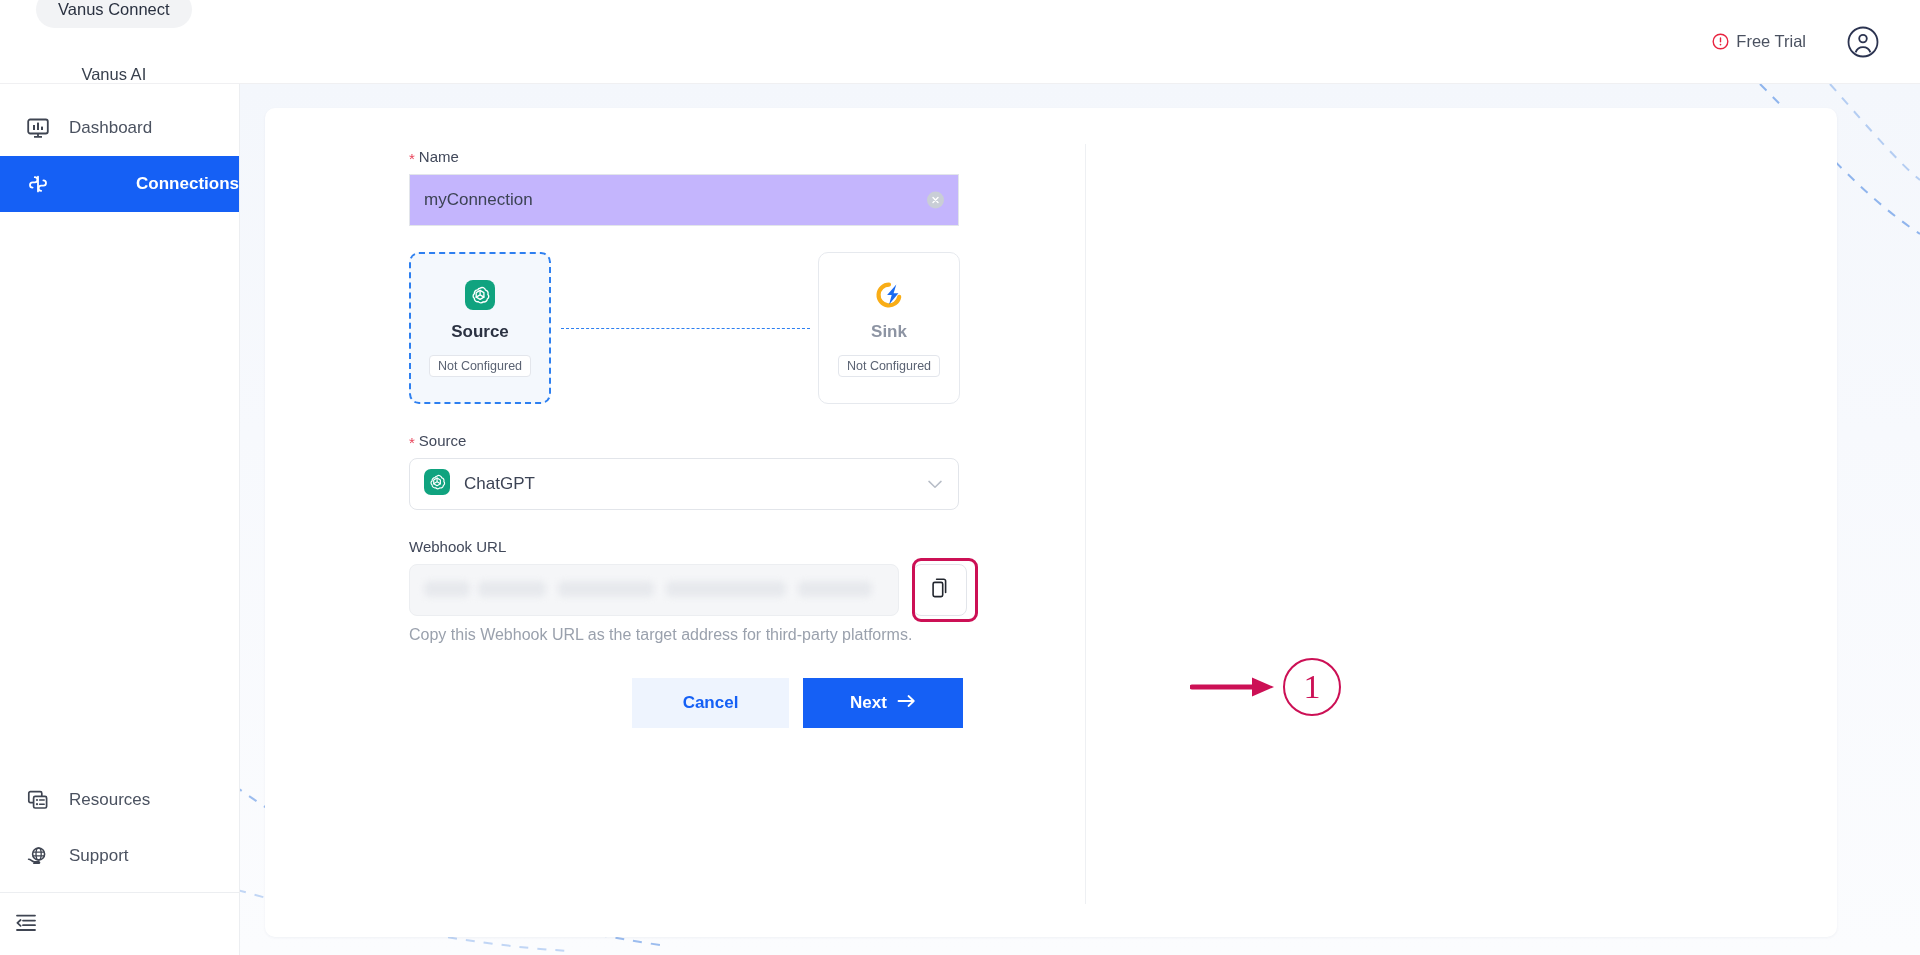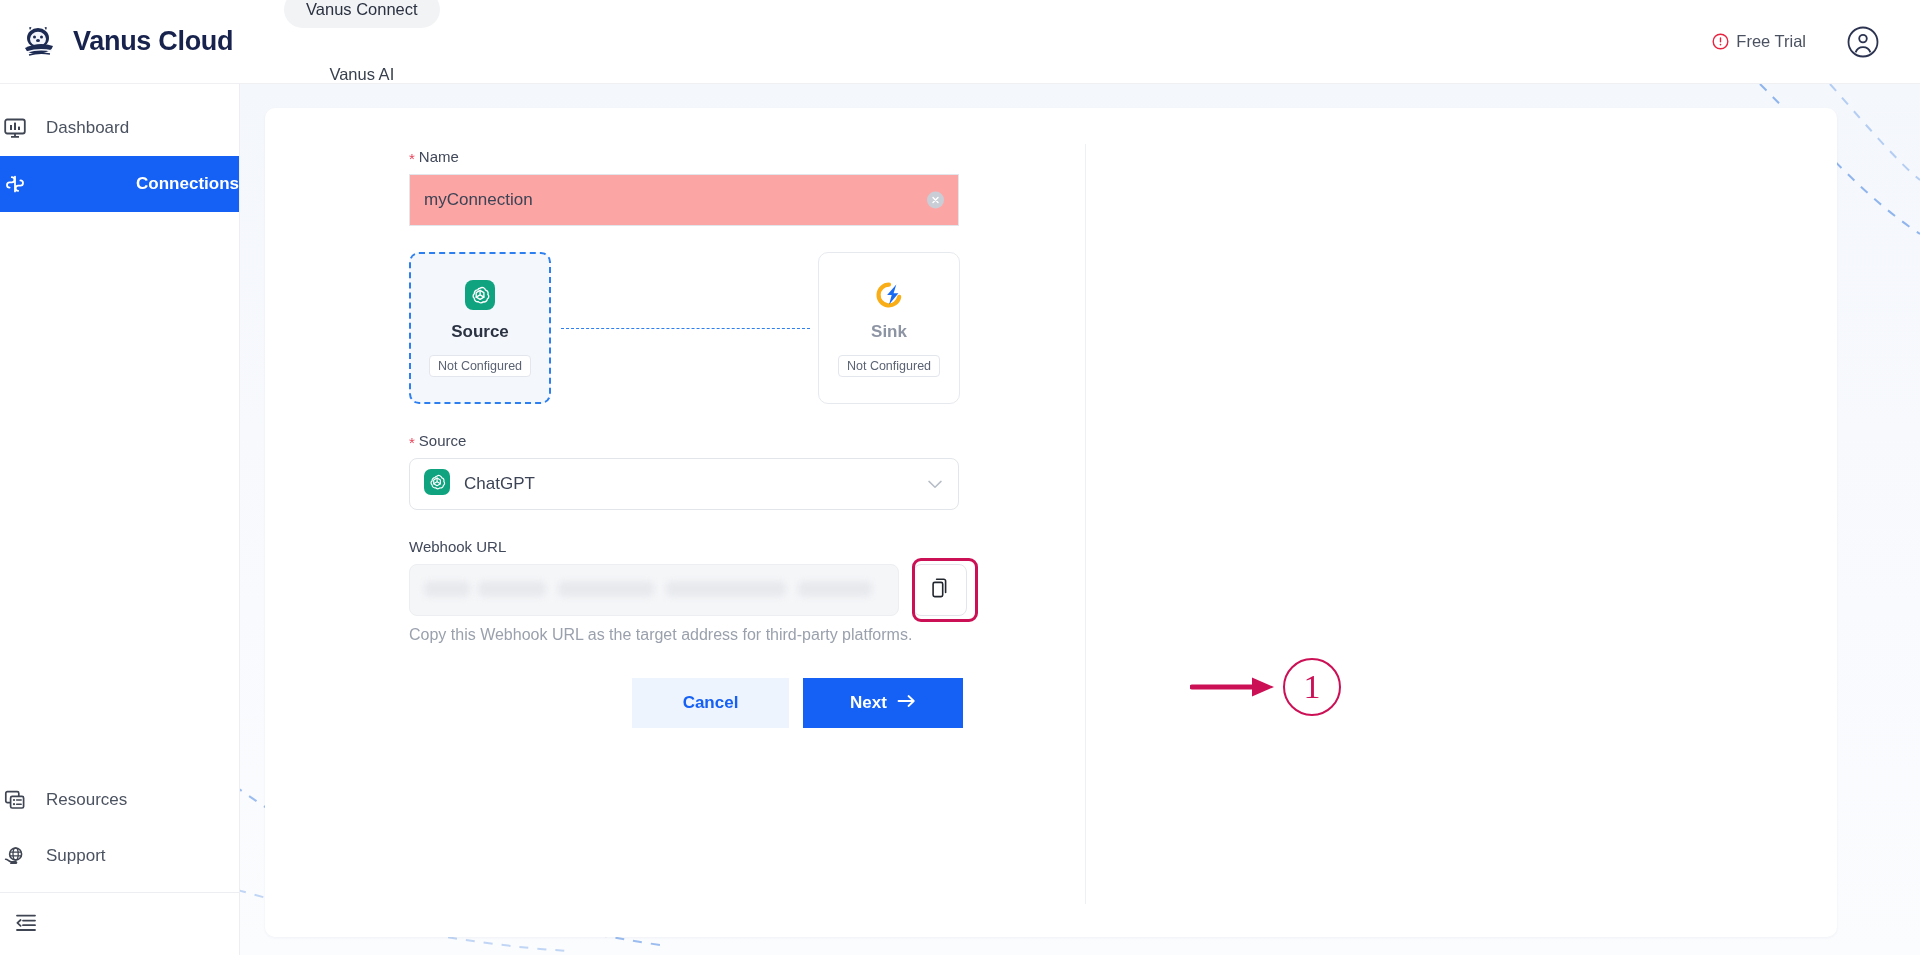--- a/index.html
+++ b/index.html
@@ -33,21 +33,21 @@
 
   
   .sidebar {
     position: absolute; top: 84px; left: 0; width: 240px; height: 871px;
     background: #ffffff; border-right: 1px solid #eceef1;
     display: flex; flex-direction: column; z-index: 35;
   }
   .side-top { padding-top: 16px; }
   .side-item {
     display: flex; align-items: center; gap: 18px;
-    height: 56px; padding-left: 2px; cursor: pointer; color: #4b5260; font-size: 17px;
+    height: 56px; padding-left: 25px; cursor: pointer; color: #4b5260; font-size: 17px;
   }
   .side-item .ico { width: 26px; height: 26px; flex: 0 0 26px; display: flex; align-items: center; justify-content: center; }
   .side-item.active { background: #1560f5; color: #ffffff; font-weight: 700; justify-content: space-between; }
   .side-spacer { flex: 1 1 auto; }
   .side-bottom { padding-bottom: 0; }
   .side-divider { height: 1px; background: #eceef1; margin: 8px 0 0 0; }
   .side-collapse { display: flex; align-items: center; height: 62px; padding-left: 14px; cursor: pointer; }
 
   
   .main {
@@ -61,21 +61,21 @@
     background: #ffffff; border-radius: 10px; box-shadow: 0 1px 3px rgba(20,40,80,.05);
   }
   .panel-divider { position: absolute; left: 820px; top: 36px; width: 1px; height: 760px; background: #eef0f3; }
 
   .form { position: absolute; left: 144px; top: 40px; width: 560px; }
   .field-label { font-size: 15px; color: #41485a; margin-bottom: 9px; display: flex; align-items: center; gap: 4px; }
   .req { color: #e8445a; font-size: 15px; line-height: 1; position: relative; top: 2px; }
 
   .text-input {
     position: relative; width: 550px; height: 52px; border: 1px solid #e2e5ea;
-    border-radius: 0; background: #fca5a5; display: flex; align-items: center;
+    border-radius: 0; background: #c4b5fd; display: flex; align-items: center;
     padding: 0 44px 0 14px; font-size: 17px; color: #3c4354;
   }
   .clear-btn {
     position: absolute; right: 14px; top: 50%; transform: translateY(-50%);
     width: 17px; height: 17px; border-radius: 50%; background: #c9ced6;
     display: flex; align-items: center; justify-content: center; cursor: pointer;
   }
   .clear-btn svg { display: block; }
 
   
@@ -139,37 +139,20 @@
     display: flex; align-items: center; justify-content: center;
     font-family: "Liberation Serif", serif; font-size: 34px; z-index: 61;
   }
 </style>
 </head>
 <body>
 
 <div id="app">
 
   <div class="topbar">
-    <div class="brand">
-      <span class="brand-logo">
-        <svg viewBox="0 0 42 42" width="42" height="42">
-          <ellipse cx="20" cy="17" rx="11" ry="10" fill="#1d2a52"></ellipse>
-          <ellipse cx="20" cy="18" rx="8" ry="7.2" fill="#f3f5fa"></ellipse>
-          <circle cx="16.5" cy="16" r="1.5" fill="#1d2a52"></circle>
-          <circle cx="23.5" cy="16" r="1.5" fill="#1d2a52"></circle>
-          <ellipse cx="20" cy="19.6" rx="2" ry="1.5" fill="#1d2a52"></ellipse>
-          <path d="M12 9 Q10 5 13.5 6.5 Z" fill="#1d2a52"></path>
-          <path d="M28 9 Q30 5 26.5 6.5 Z" fill="#1d2a52"></path>
-          <path d="M7 27 Q21 20 35 25 Q34 31 20 33 Q9 33 7 27 Z" fill="#1d2a52"></path>
-          <path d="M9 31 Q21 27 34 30" stroke="#f3f5fa" stroke-width="1.4" fill="none"></path>
-          <path d="M11 34 Q21 31 32 33" stroke="#1d2a52" stroke-width="1.4" fill="none"></path>
-        </svg>
-      </span>
-      <span class="brand-name">Vanus Cloud</span>
-    </div>
 
     <div class="topnav">
       <div class="nav-pill active">Vanus Connect</div>
       <div class="nav-pill">Vanus AI</div>
     </div>
 
     <div class="topbar-right">
       <div class="trial">
         <span>
           <svg width="17" height="17" viewBox="0 0 17 17">

